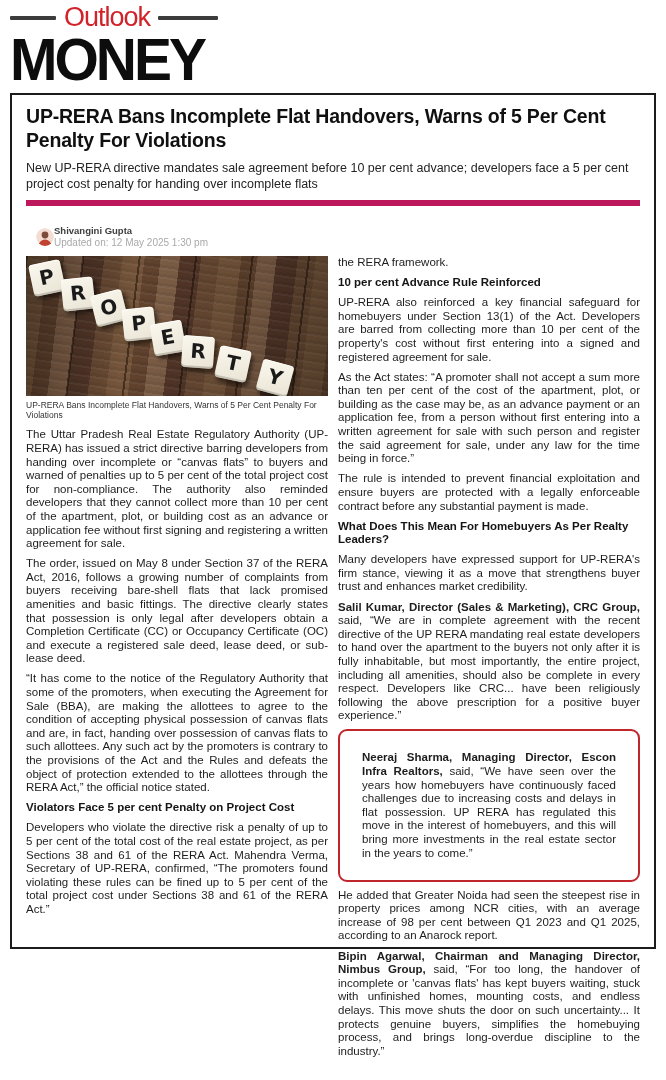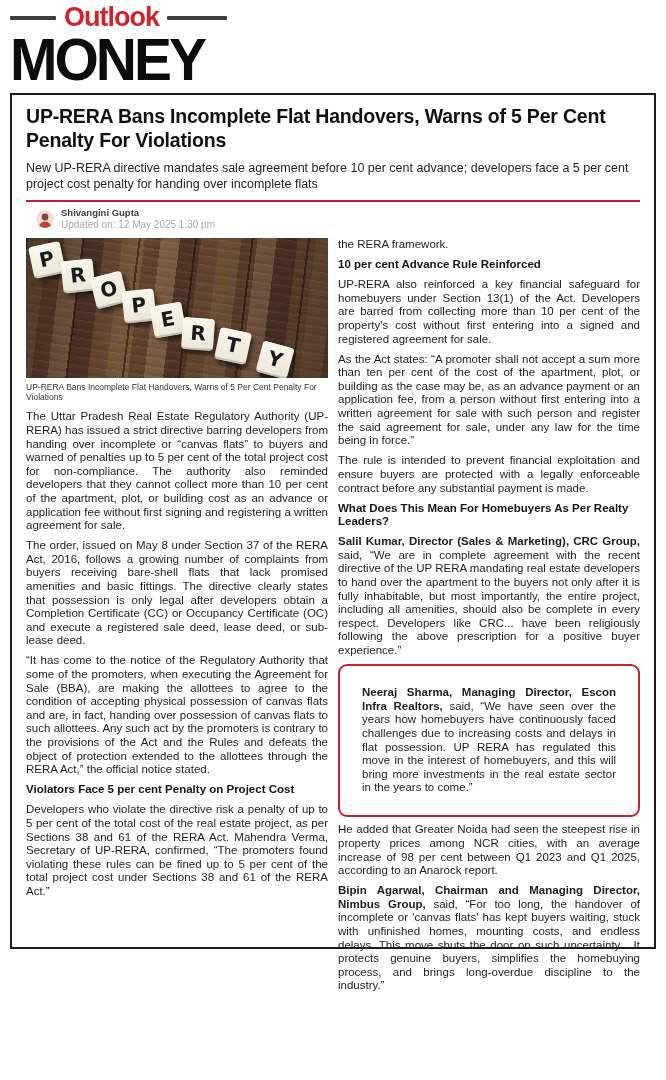--- a/index.html
+++ b/index.html
@@ -12,21 +12,21 @@
     overflow: hidden;
   }
 
   
   .masthead { padding: 4px 0 0 10px; width: 272px; }
   .outlook-row { display: flex; align-items: center; gap: 8px; }
   .dash { height: 4px; background: #3c3c3c; border-radius: 1px; }
   .dash-left { width: 46px; }
   .dash-right { width: 60px; flex: 0 0 auto; }
   .outlook-word {
-    font-size: 27px; font-weight: 700; letter-spacing: -1px;
+    font-size: 27px; font-weight: 400; letter-spacing: -1px;
     color: #d1232a; line-height: 1;
     font-family: "Liberation Sans", sans-serif;
   }
   .money-word {
     font-size: 57px; font-weight: 800; letter-spacing: -3px;
     color: #0d0d0d; line-height: 0.92; margin-top: 1px;
     transform: scaleY(1.04); transform-origin: left top;
   }
 
   
@@ -38,23 +38,23 @@
   }
   .headline {
     font-size: 19.5px; font-weight: 700; line-height: 1.22;
     color: #101010; letter-spacing: -0.2px;
   }
   .dek {
     font-size: 12.5px; line-height: 1.28; color: #242424;
     margin-top: 7px;
   }
   .byline {
-    border-top: 2px solid #be185d;
-    margin-top: 8px; padding: 5px 0 6px 10px;
-    display: flex; align-items: center; gap: 7px;
+    border-top: 6px solid #be185d;
+    margin-top: 8px; padding: 19px 0 6px 10px;
+    display: flex; align-items: center; gap: 0;
   }
   .avatar { width: 18px; height: 18px; border-radius: 50%; overflow: hidden; flex: 0 0 auto; }
   .byline-meta { display: flex; flex-direction: column; gap: 1px; }
   .author-name { font-size: 9.5px; font-weight: 700; color: #3d3d3d; }
   .updated { font-size: 10px; color: #a9a9a9; }
 
   
   .columns { display: flex; gap: 10px; margin-top: 2px; }
   .col { flex: 1 1 0; font-size: 11.5px; line-height: 13.6px; text-align: justify; color: #1d1d1d; }
   .col p { margin: 0 0 6.5px 0; }
@@ -153,20 +153,21 @@
       <p>Developers who violate the directive risk a penalty of up to 5 per cent of the total cost of the real estate project, as per Sections 38 and 61 of the RERA Act. Mahendra Verma, Secretary of UP-RERA, confirmed, “The promoters found violating these rules can be fined up to 5 per cent of the total project cost under Sections 38 and 61 of the RERA Act.”</p>
     </div>
 
     <div class="col">
       <p>the RERA framework.</p>
       <h3>10 per cent Advance Rule Reinforced</h3>
       <p>UP-RERA also reinforced a key financial safeguard for homebuyers under Section 13(1) of the Act. Developers are barred from collecting more than 10 per cent of the property's cost without first entering into a signed and registered agreement for sale.</p>
       <p>As the Act states: “A promoter shall not accept a sum more than ten per cent of the cost of the apartment, plot, or building as the case may be, as an advance payment or an application fee, from a person without first entering into a written agreement for sale with such person and register the said agreement for sale, under any law for the time being in force.”</p>
       <p>The rule is intended to prevent financial exploitation and ensure buyers are protected with a legally enforceable contract before any substantial payment is made.</p>
       <h3>What Does This Mean For Homebuyers As Per Realty Leaders?</h3>
+      <p>Many developers have expressed support for UP-RERA's firm stance, viewing it as a move that strengthens buyer trust and enhances market credibility.</p>
       <p>
         <span class="lead-in">Salil Kumar, Director (Sales &amp; Marketing), CRC Group,</span><span> said, “We are in complete agreement with the recent directive of the UP RERA mandating real estate developers to hand over the apartment to the buyers not only after it is fully inhabitable, but most importantly, the entire project, including all amenities, should also be complete in every respect. Developers like CRC... have been religiously following the above prescription for a positive buyer experience.”</span>
       </p>
 
       <div class="quote-box">
         <p>
           <span class="lead-in">Neeraj Sharma, Managing Director, Escon Infra Realtors,</span><span> said, “We have seen over the years how homebuyers have continuously faced challenges due to increasing costs and delays in flat possession. UP RERA has regulated this move in the interest of homebuyers, and this will bring more investments in the real estate sector in the years to come.”</span>
         </p>
       </div>
 

